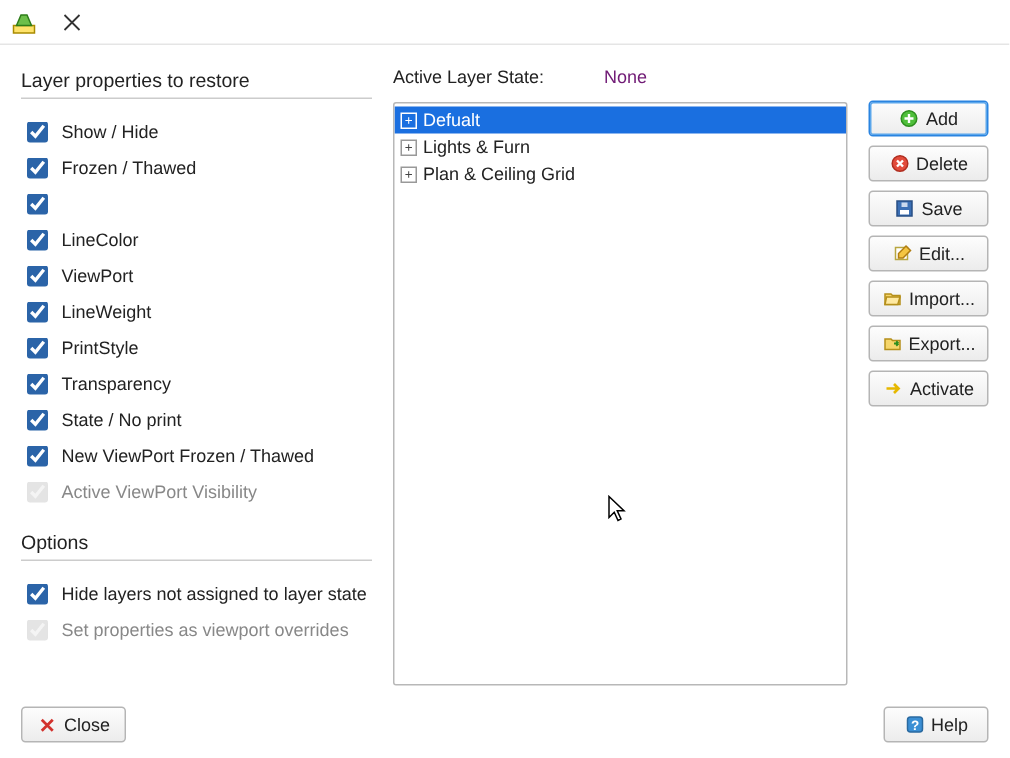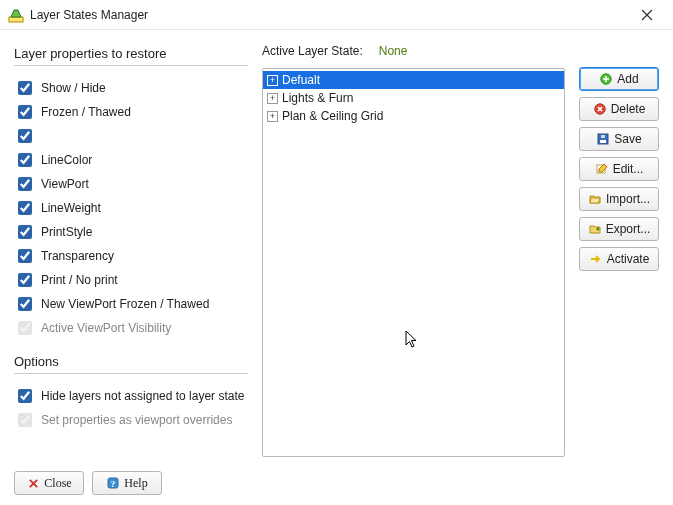--- a/index.html
+++ b/index.html
@@ -75,21 +75,21 @@
   .mid-col {
     flex:1;
     display:flex; flex-direction:column;
   }
   .active-state-row {
     display:flex; align-items:center;
     gap: 16px;
     margin-bottom: 10px;
   }
   .active-state-row .lbl { color:#222; }
-  .active-state-row .val { color:#4d7c0f; }
+  .active-state-row .val { color:#701a75;margin-left:24px; }
 
   .tree {
     flex:1;
     border:1px solid #b8b8b8;
     border-radius:2px;
     background:#fff;
     overflow:auto;
     padding: 2px 0;
   }
   .tree-row {
@@ -133,45 +133,43 @@
     padding: 0 6px;
     white-space:nowrap;
   }
   .btn.highlight {
     border-color:#2a84e0;
     box-shadow: 0 0 0 1px #5aa6eb inset;
   }
   .btn ._icon { width:14px;height:14px;display:flex;align-items:center;justify-content:center;}
 
   .footer {
-    display:flex; justify-content:flex-start; gap:8px;
+    display:flex; justify-content:space-between; gap:8px;
     padding-top: 10px;
     margin-top: 4px;
-    font-family: Liberation Serif, serif;
   }
   .footer .btn { width:70px; }
 
   .cursor {
     position:absolute;
     left:405px; top:330px;
     pointer-events:none;
   }
 </style>
 </head>
 <body>
 
 <div class="window">
   <div class="titlebar">
     <span class="app-icon">
       <svg width="16" height="16" viewBox="0 0 16 16">
           <rect x="1" y="10" width="14" height="5" fill="#ffe36b" stroke="#a98b00"></rect>
           <path d="M3 10 L6 3 L10 3 L13 10 Z" fill="#6dbf4a" stroke="#2e7d1a"></path>
         </svg>
     </span>
-    <span class="title">Layer States Manager</span>
     <div class="close-x">
       <svg width="12" height="12" viewBox="0 0 12 12">
           <path d="M1 1 L11 11 M11 1 L1 11" stroke-width="1.2" fill="none"></path>
         </svg>
     </div>
   </div>
 
   <div class="body">
     <div class="main">
 
@@ -204,21 +202,21 @@
             <label class="check-row">
               <input type="checkbox" checked="" style="">
               <span>PrintStyle</span>
             </label>
             <label class="check-row">
               <input type="checkbox" checked="" style="">
               <span>Transparency</span>
             </label>
             <label class="check-row">
               <input type="checkbox" checked="" style="">
-              <span>Print / No print</span>
+              <span>State / No print</span>
             </label>
             <label class="check-row">
               <input type="checkbox" checked="" style="">
               <span>New ViewPort Frozen / Thawed</span>
             </label>
             <label class="check-row disabled">
               <input type="checkbox" disabled="" checked="" style="">
               <span>Active ViewPort Visibility</span>
             </label>
           </div>

